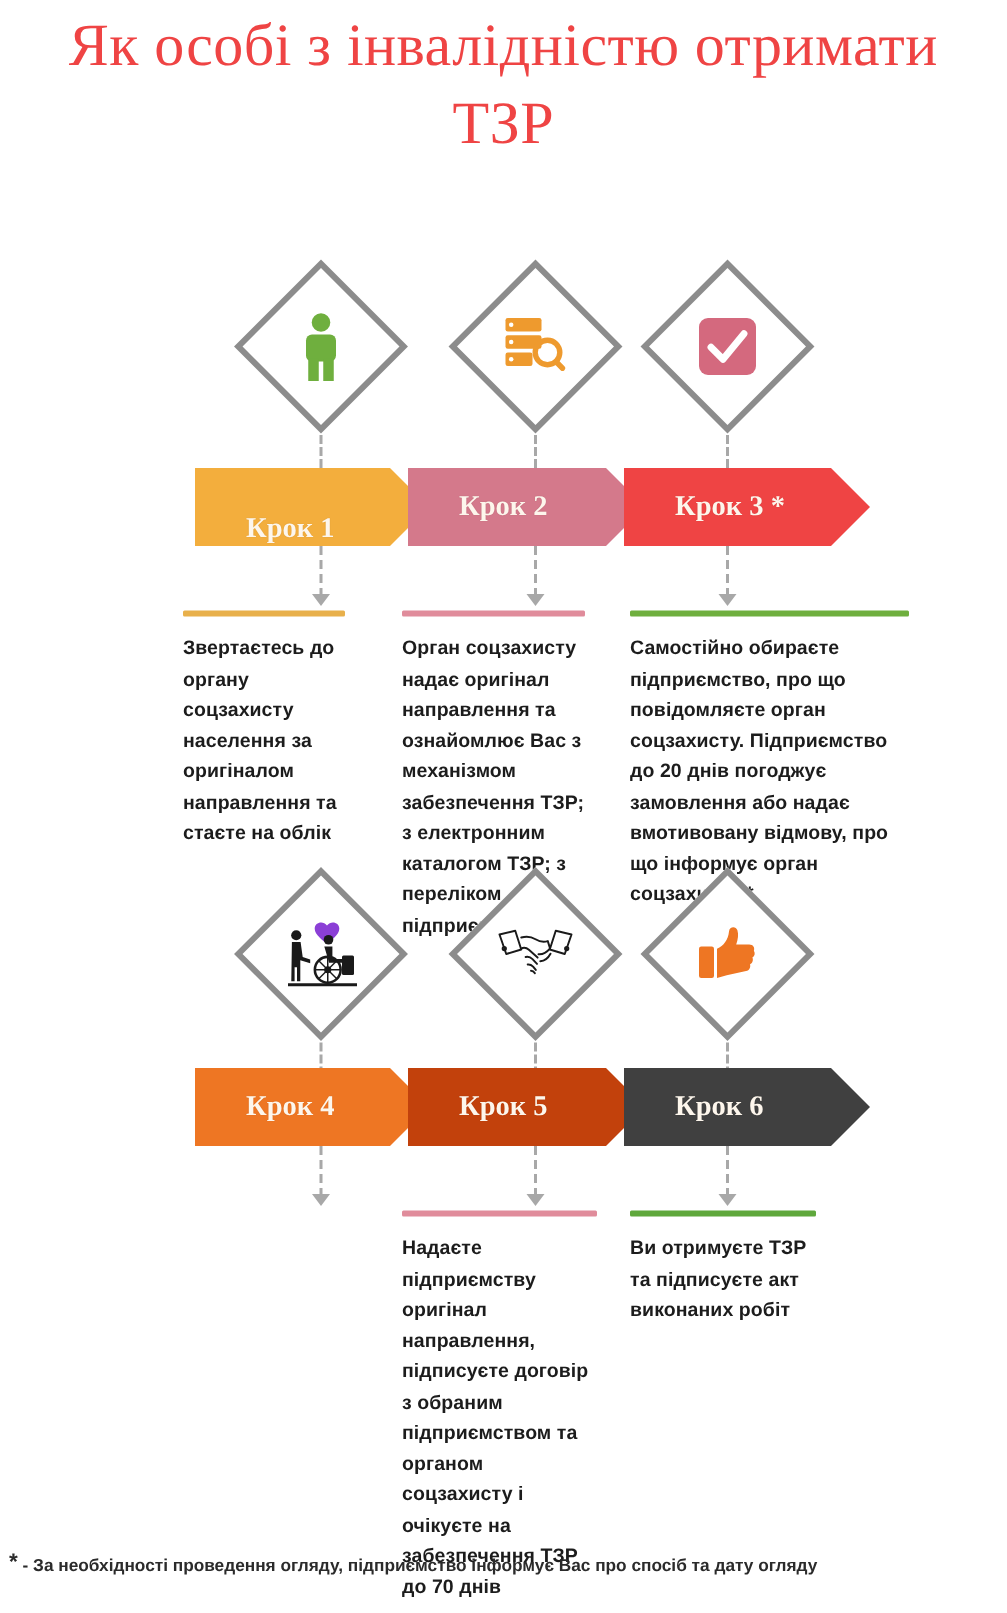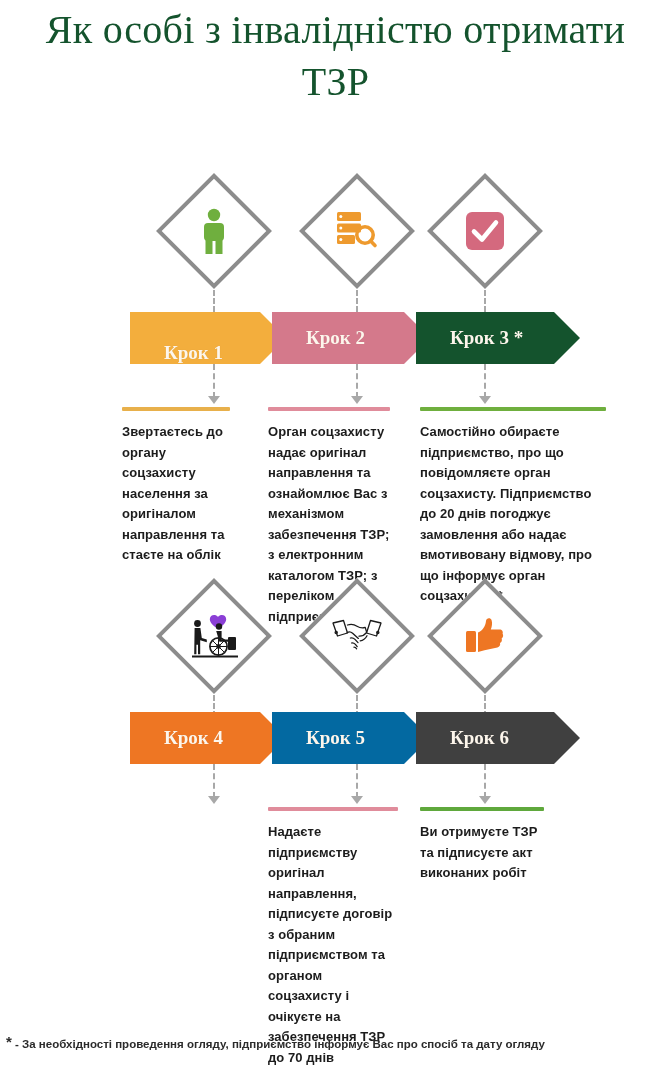--- a/index.html
+++ b/index.html
@@ -7,21 +7,21 @@
     width:671px;height:1075px;background:#ffffff;
     font-family:"Liberation Sans", sans-serif;
     position:relative;overflow:hidden;
   }
   .canvas{position:absolute;left:0;top:0;width:671px;height:1075px;}
 
   
   .title{
     position:absolute;left:30px;top:4px;width:611px;
     font-family:"Liberation Serif", serif;
-    font-size:40px;line-height:52px;color:#14532d;
+    font-size:40px;line-height:52px;color:#ef4444;
     text-align:center;letter-spacing:.3px;
   }
 
   
   .diamond{
     position:absolute;width:82px;height:82px;
     border:4px solid #8c8c8c;
     transform:rotate(45deg);
     background:#ffffff;box-sizing:border-box;
   }
@@ -118,21 +118,21 @@
   <div class="dash" style="left:213px;top:290px;height:22px;"></div>
   <div class="dash" style="left:356px;top:290px;height:22px;"></div>
   <div class="dash" style="left:484px;top:290px;height:22px;"></div>
 
   <div class="chev" style="left:130px;top:312px;width:156px;background:#F3AE3D;align-items:flex-end;">
     <span>Крок 1</span>
   </div>
   <div class="chev" style="left:272px;top:312px;width:158px;background:#D4798B;">
     <span>Крок 2</span>
   </div>
-  <div class="chev" style="left:416px;top:312px;width:164px;background:#14532d;text-align:center;">
+  <div class="chev" style="left:416px;top:312px;width:164px;background:#ef4444;text-align:center;">
     <span>Крок 3 *</span>
   </div>
 
   <div class="dash" style="left:213px;top:364px;height:34px;"></div>
   <div class="arrowhead" style="left:208px;top:396px;"></div>
   <div class="dash" style="left:356px;top:364px;height:34px;"></div>
   <div class="arrowhead" style="left:351px;top:396px;"></div>
   <div class="dash" style="left:484px;top:364px;height:34px;"></div>
   <div class="arrowhead" style="left:479px;top:396px;"></div>
 
@@ -195,21 +195,21 @@
     </svg>
   </div>
 
   <div class="dash" style="left:213px;top:695px;height:22px;"></div>
   <div class="dash" style="left:356px;top:695px;height:22px;"></div>
   <div class="dash" style="left:484px;top:695px;height:22px;"></div>
 
   <div class="chev" style="left:130px;top:712px;width:156px;background:#EE7623;">
     <span>Крок 4</span>
   </div>
-  <div class="chev" style="left:272px;top:712px;width:158px;background:#0369a1;">
+  <div class="chev" style="left:272px;top:712px;width:158px;background:#c2410c;">
     <span>Крок 5</span>
   </div>
   <div class="chev" style="left:416px;top:712px;width:164px;background:#404040;">
     <span>Крок 6</span>
   </div>
 
   <div class="dash" style="left:213px;top:764px;height:34px;"></div>
   <div class="arrowhead" style="left:208px;top:796px;"></div>
   <div class="dash" style="left:356px;top:764px;height:34px;"></div>
   <div class="arrowhead" style="left:351px;top:796px;"></div>

